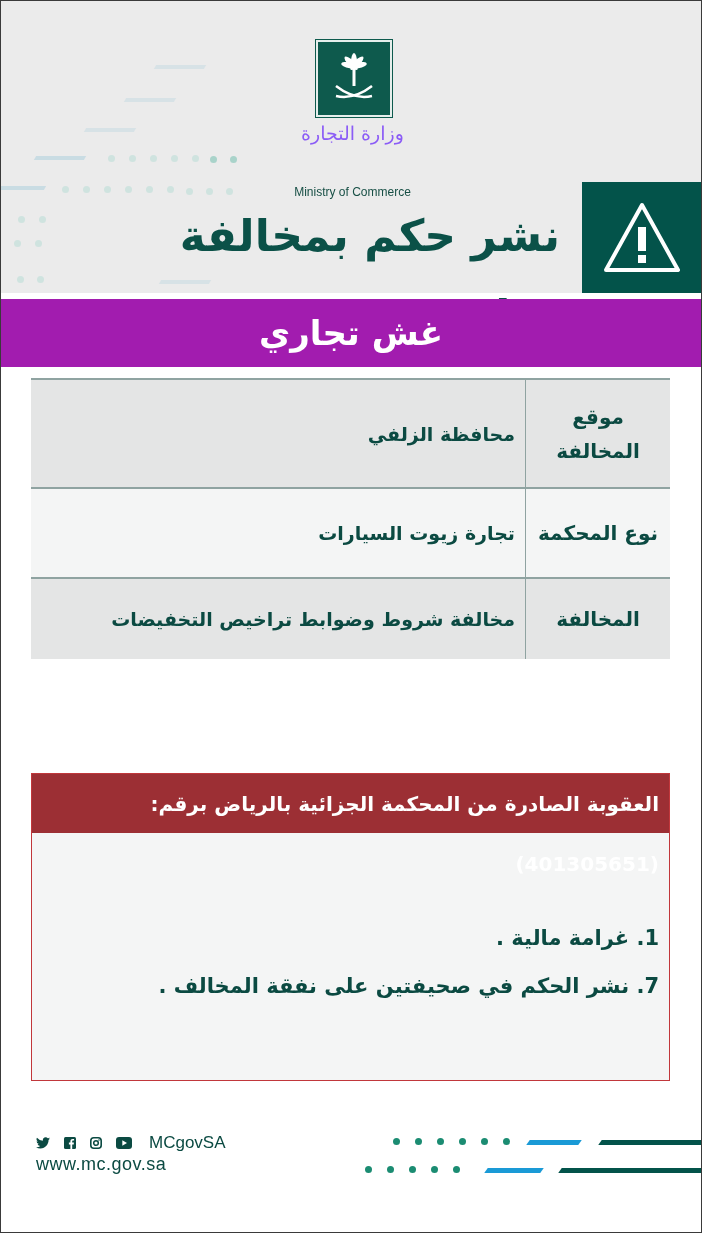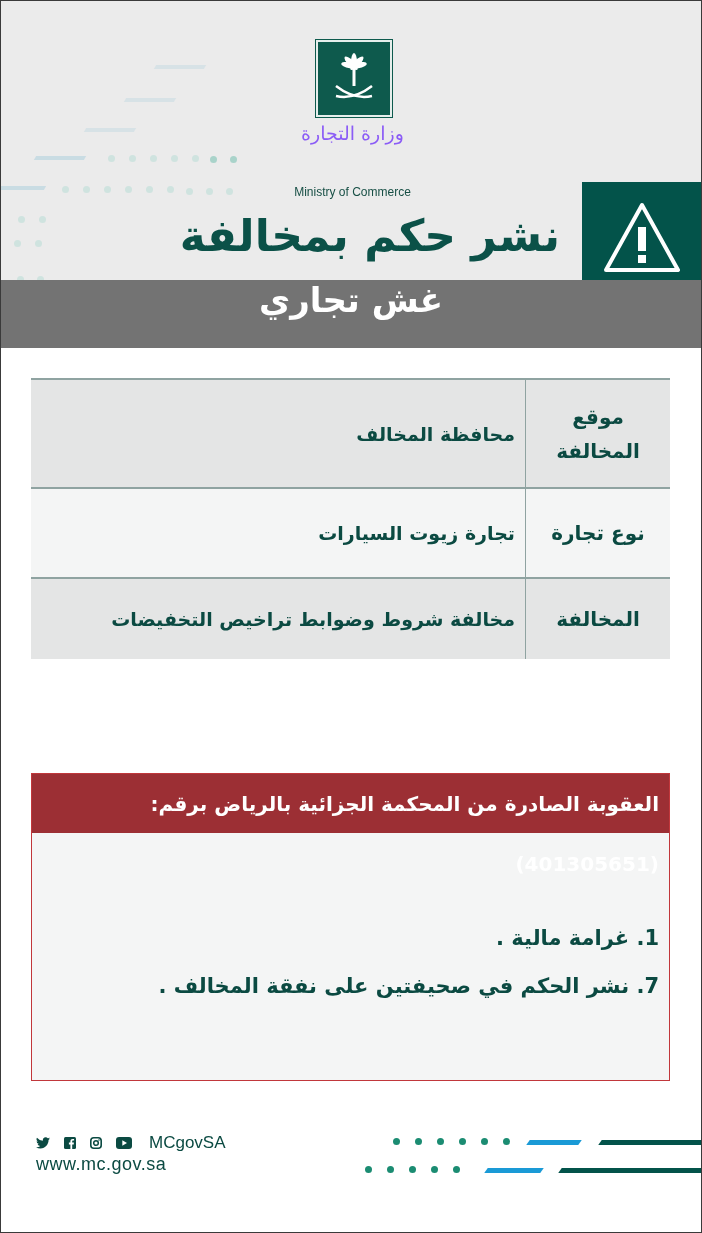--- a/index.html
+++ b/index.html
@@ -39,22 +39,22 @@
   .warn-box {
     position: absolute; left: 582px; top: 182px; width: 120px; height: 111px;
     background: #03534a; display: flex; align-items: center; justify-content: center;
   }
   .title {
     position: absolute; left: 40px; top: 196px; width: 520px; text-align: right;
     direction: rtl; font-size: 44px; font-weight: bold; color: #0b5148;
     font-family: "DejaVu Sans", sans-serif; line-height: 80px;
   }
   .category-band {
-    position: absolute; left: 0; top: 280px; width: 702px; height: 68px;
-    background: #737373; color: #ffffff; display: flex; align-items: flex-start; justify-content: center;
+    position: absolute; left: 0; top: 299px; width: 702px; height: 68px;
+    background: #a21caf; color: #ffffff; display: flex; align-items: center; justify-content: center;
     direction: rtl; font-size: 34px; font-weight: bold;
   }
   .info-table {
     position: absolute; left: 31px; top: 378px; width: 639px;
     border-collapse: collapse; direction: rtl;
   }
   .info-table td { border-top: 2px solid #8fa3a1; color: #0b4a42; font-weight: bold; }
   .info-table td.label {
     width: 142px; text-align: center; font-size: 20px; border-left: 1px solid #8fa3a1;
     line-height: 34px;
@@ -151,24 +151,24 @@
 </div>
 
 <div class="category-band">
   <span>غش تجاري</span>
 </div>
 
 <table class="info-table">
   <tbody>
   <tr class="row-dark" style="height:109px;">
     <td class="label">موقع المخالفة</td>
-    <td class="value">محافظة المخالف</td>
+    <td class="value">محافظة الزلفي</td>
   </tr>
   <tr class="row-light" style="height:90px;">
-    <td class="label">نوع تجارة</td>
+    <td class="label">نوع المحكمة</td>
     <td class="value">تجارة زيوت السيارات</td>
   </tr>
   <tr class="row-dark" style="height:81px;">
     <td class="label">المخالفة</td>
     <td class="value">مخالفة شروط وضوابط تراخيص التخفيضات</td>
   </tr>
 </tbody>
   </table>
 
 <div class="penalty">

